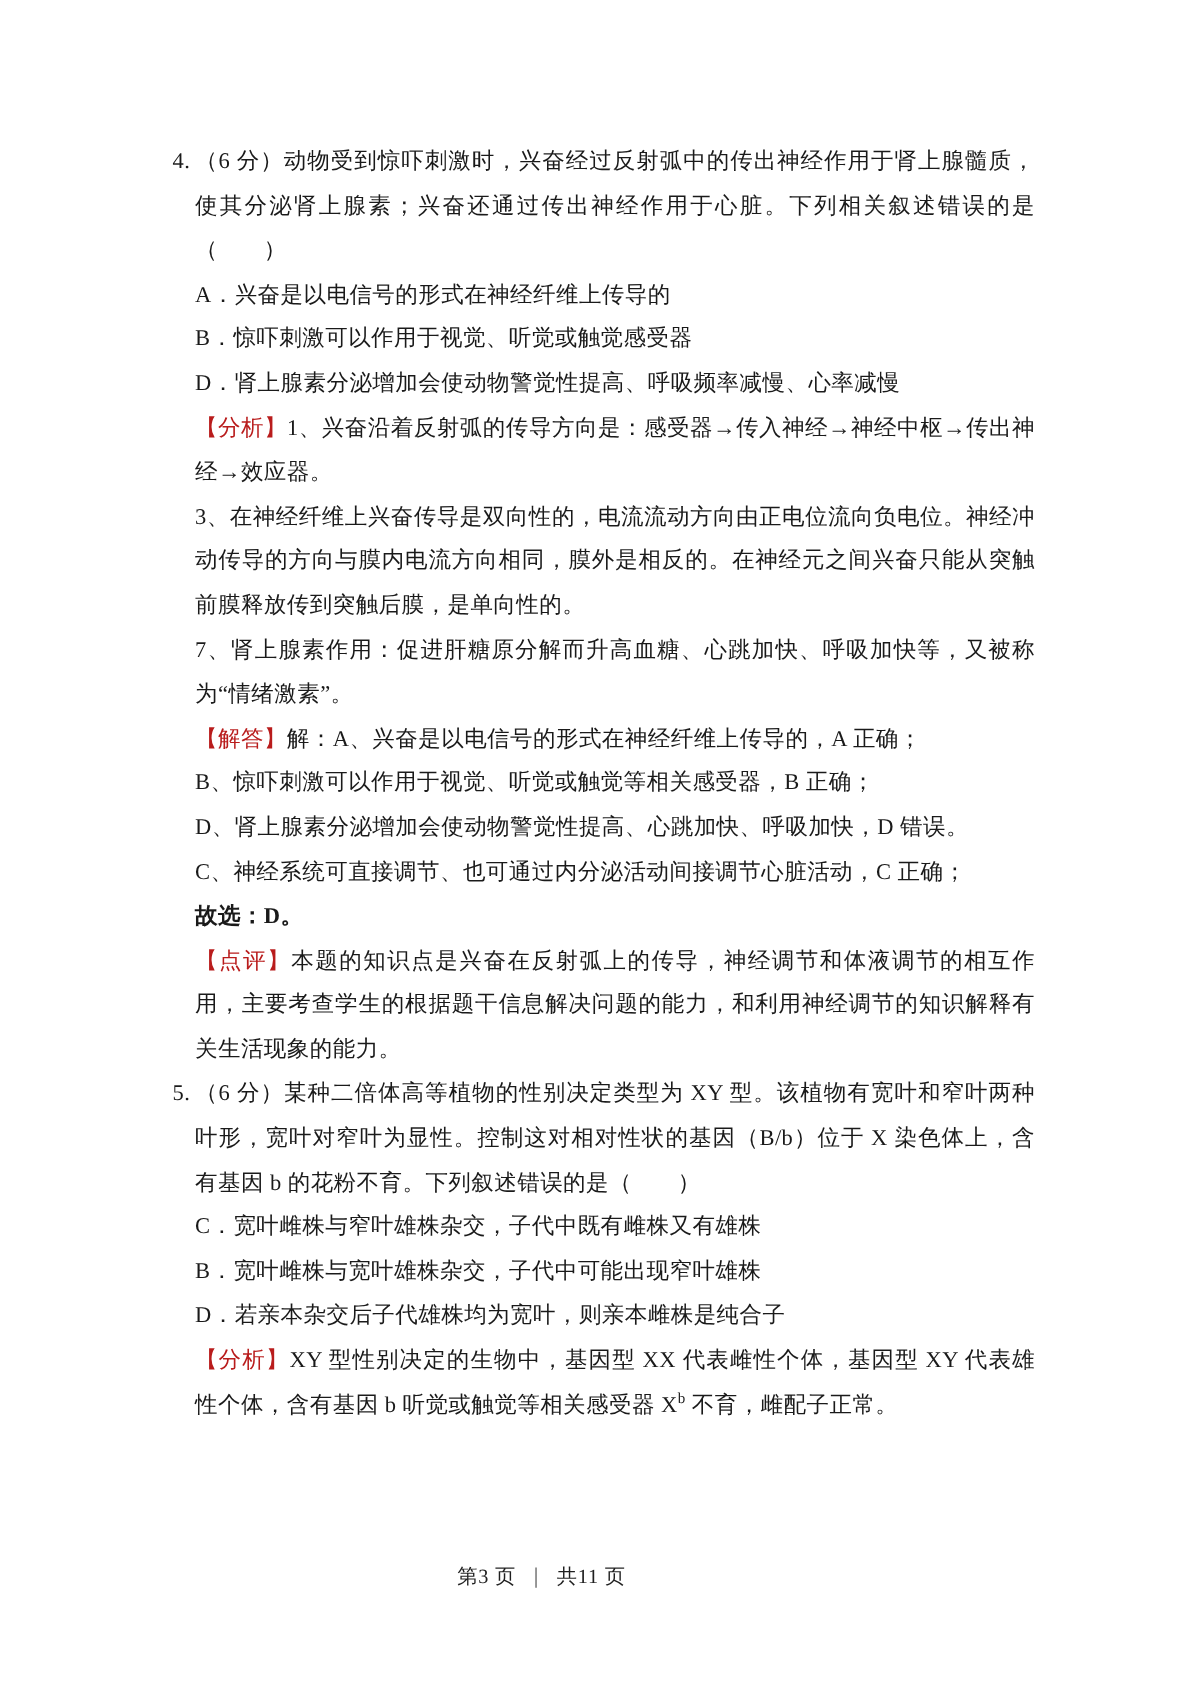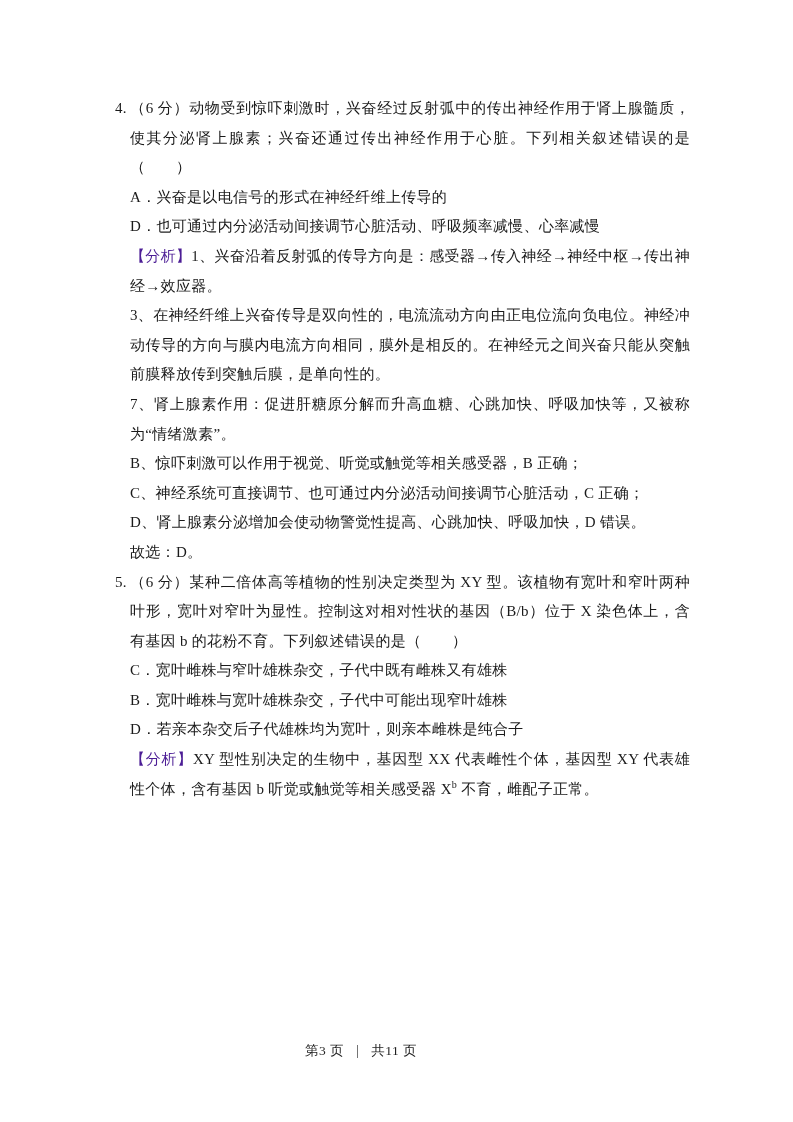--- a/index.html
+++ b/index.html
@@ -7,55 +7,62 @@
     width:793px;height:1122px;background:#ffffff;position:relative;overflow:hidden;
     font-family:"Liberation Serif","DejaVu Serif",serif;color:#1a1a1a;
   }
   .content{padding:94px 103px 0 115px;}
   p.line{
     margin:0 0 0 15px;line-height:29.6px;font-size:15px;
     text-align:justify;position:relative;letter-spacing:0.3px;
   }
   p.nj{text-align:left;}
   .qnum{position:absolute;left:-15px;top:0;}
-  .lbl{color:#4c1d95;}
-  .mt4{margin-top:4px;}
+  .lbl{color:#b91c1c;}
+  .mt4{margin-top:4px;font-weight:bold;}
   .mt5{margin-top:5px;}
   .mt6{margin-top:6px;}
   .mt7{margin-top:7px;}
   .mt9{margin-top:9px;}
   sup{font-size:10px;line-height:0;}
   .footer{
     position:absolute;top:1042px;left:0;width:722px;text-align:center;
     font-size:13.5px;color:#1f1f1f;letter-spacing:0.5px;
   }
   .footer .sep{display:inline-block;margin:0 12px;color:#333;transform:scaleY(1.1);}
 </style>
 </head>
 <body>
 
 <div class="content">
 
   <p class="line">
     <span class="qnum">4.</span><span>（6 分）动物受到惊吓刺激时，兴奋经过反射弧中的传出神经作用于肾上腺髓质，使其分泌肾上腺素；兴奋还通过传出神经作用于心脏。下列相关叙述错误的是（　　）</span>
   </p>
   <p class="line nj">A．兴奋是以电信号的形式在神经纤维上传导的</p>
-  <p class="line nj">D．也可通过内分泌活动间接调节心脏活动、呼吸频率减慢、心率减慢</p>
+  <p class="line nj">B．惊吓刺激可以作用于视觉、听觉或触觉感受器</p>
+  <p class="line nj">D．肾上腺素分泌增加会使动物警觉性提高、呼吸频率减慢、心率减慢</p>
 
   <p class="line mt7">
     <span class="lbl">【分析】</span><span>1、兴奋沿着反射弧的传导方向是：感受器→传入神经→神经中枢→传出神经→效应器。</span>
   </p>
   <p class="line mt5">3、在神经纤维上兴奋传导是双向性的，电流流动方向由正电位流向负电位。神经冲动传导的方向与膜内电流方向相同，膜外是相反的。在神经元之间兴奋只能从突触前膜释放传到突触后膜，是单向性的。</p>
   <p class="line mt7">7、肾上腺素作用：促进肝糖原分解而升高血糖、心跳加快、呼吸加快等，又被称为“情绪激素”。</p>
 
+  <p class="line mt6">
+    <span class="lbl">【解答】</span><span>解：A、兴奋是以电信号的形式在神经纤维上传导的，A 正确；</span>
+  </p>
   <p class="line nj">B、惊吓刺激可以作用于视觉、听觉或触觉等相关感受器，B 正确；</p>
+  <p class="line nj">D、肾上腺素分泌增加会使动物警觉性提高、心跳加快、呼吸加快，D 错误。</p>
   <p class="line nj">C、神经系统可直接调节、也可通过内分泌活动间接调节心脏活动，C 正确；</p>
-  <p class="line nj">D、肾上腺素分泌增加会使动物警觉性提高、心跳加快、呼吸加快，D 错误。</p>
   <p class="line nj mt4">故选：D。</p>
 
+  <p class="line mt6">
+    <span class="lbl">【点评】</span><span>本题的知识点是兴奋在反射弧上的传导，神经调节和体液调节的相互作用，主要考查学生的根据题干信息解决问题的能力，和利用神经调节的知识解释有关生活现象的能力。</span>
+  </p>
 
   <p class="line mt9">
     <span class="qnum">5.</span><span>（6 分）某种二倍体高等植物的性别决定类型为 XY 型。该植物有宽叶和窄叶两种叶形，宽叶对窄叶为显性。控制这对相对性状的基因（B/b）位于 X 染色体上，含有基因 b 的花粉不育。下列叙述错误的是（　　）</span>
   </p>
   <p class="line nj">C．宽叶雌株与窄叶雄株杂交，子代中既有雌株又有雄株</p>
   <p class="line nj">B．宽叶雌株与宽叶雄株杂交，子代中可能出现窄叶雄株</p>
   <p class="line nj">D．若亲本杂交后子代雄株均为宽叶，则亲本雌株是纯合子</p>
 
   <p class="line mt9">
     <span class="lbl">【分析】</span><span>XY 型性别决定的生物中，基因型 XX 代表雌性个体，基因型 XY 代表雄性个体，含有基因 b 听觉或触觉等相关感受器 X</span><sup>b</sup><span> 不育，雌配子正常。</span>

